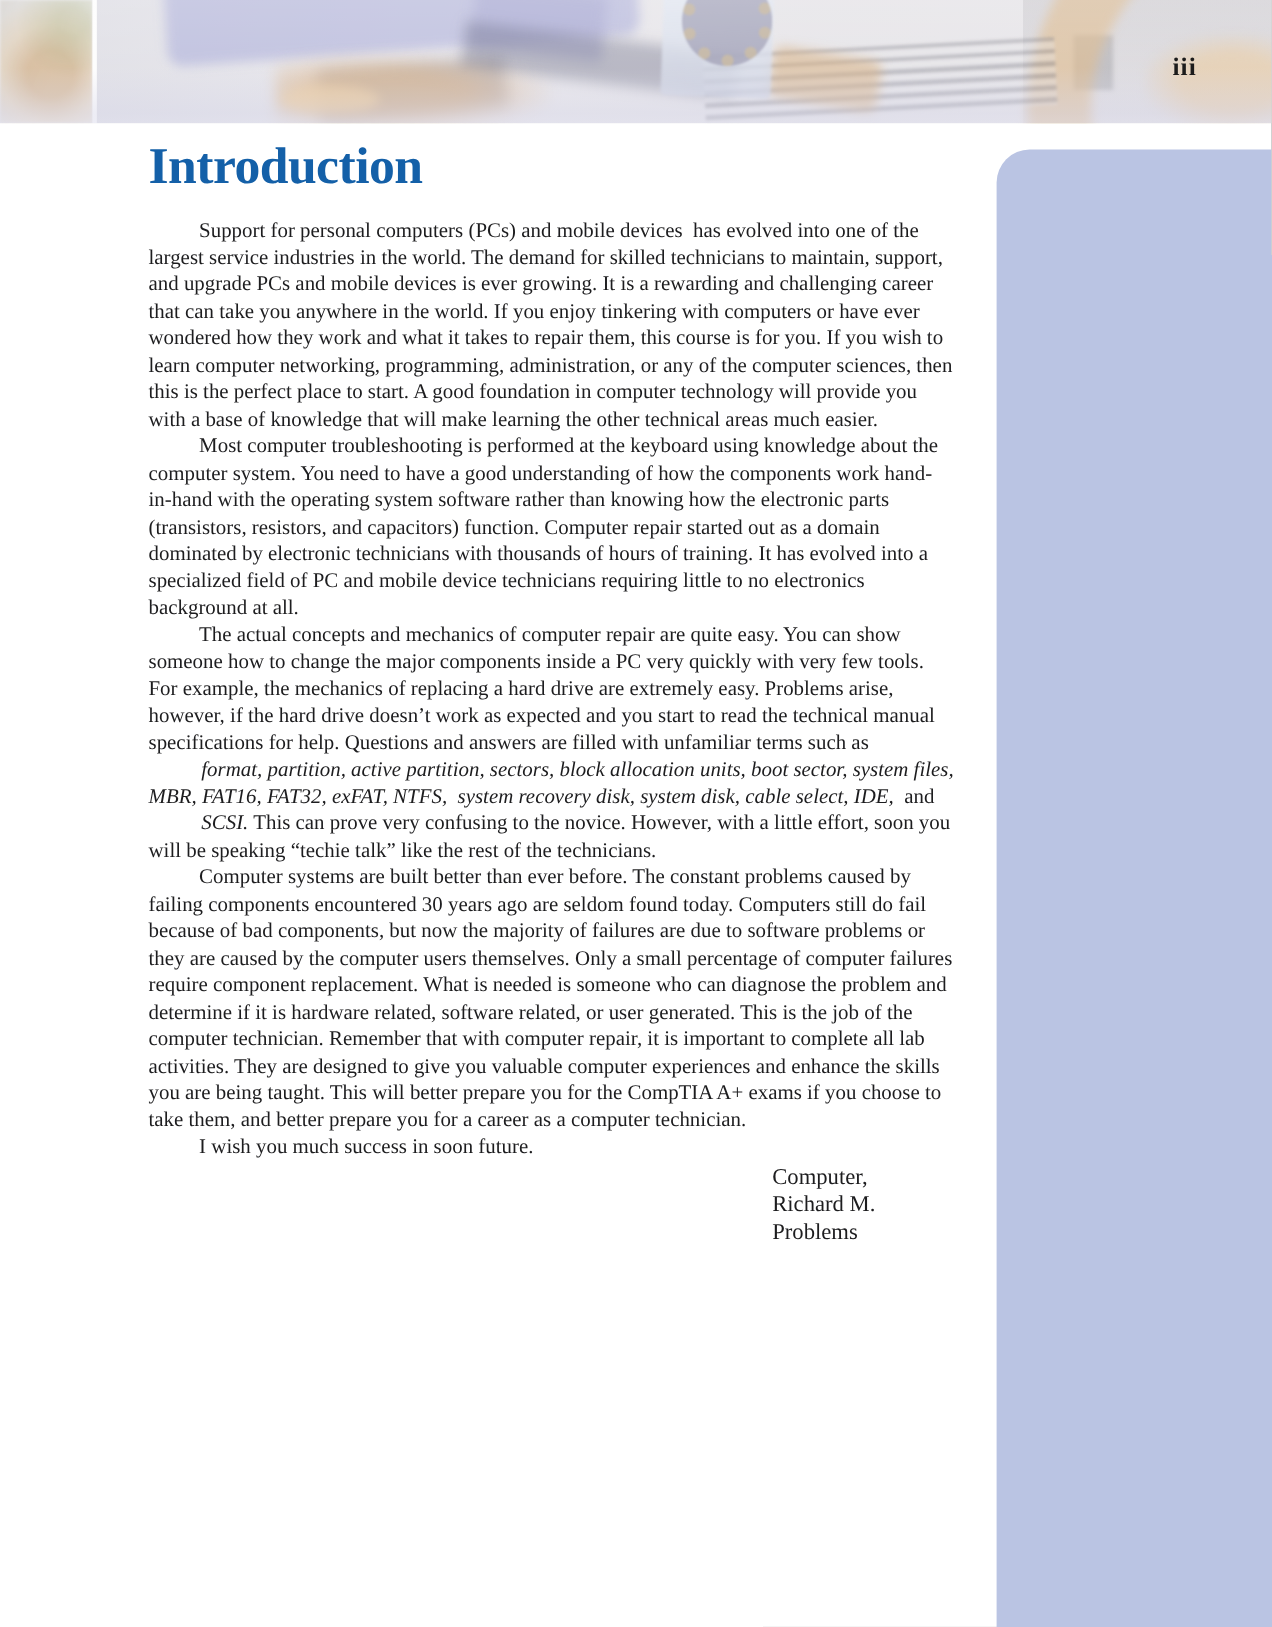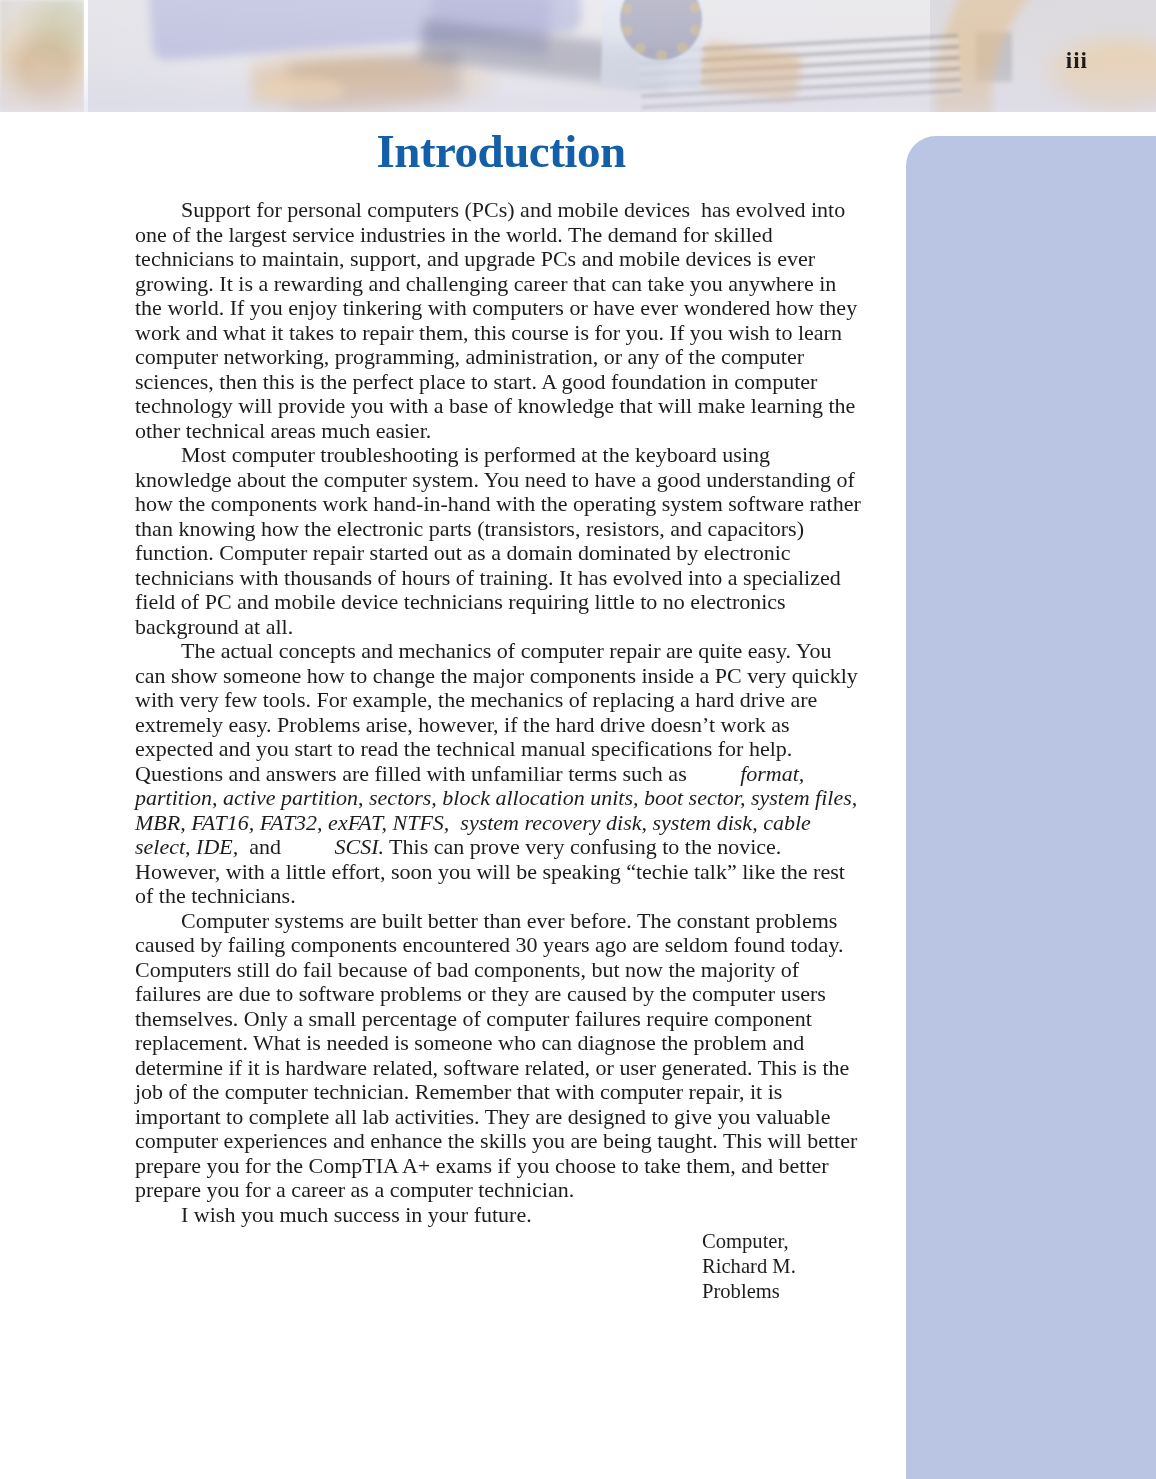--- a/index.html
+++ b/index.html
@@ -148,25 +148,24 @@
     width: 732px;
     color: var(--text, #1d1d1f);
   }
   h1.title {
     margin: 0 0 20px 0;
     font-size: 47px;
     line-height: 1.15;
     font-weight: bold;
     color: var(--title-blue, #1460a8);
     letter-spacing: -0.5px;
-    text-align: center;
   }
   .body-text p {
     margin: 0;
-    font-size: 22px;
+    font-size: 19px;
     line-height: 24.5px;
     text-indent: 46px;
     white-space: pre-wrap;
     text-align: left;
   }
   .body-text .it { font-style: italic; margin-left: 48px; }
   .signature {
     margin: 2px 0 0 567px;
     font-size: 20.6px;
     line-height: 25px;
@@ -202,21 +201,21 @@
   <div class="sidebar"></div>
 
   <div class="content">
     <h1 class="title">Introduction</h1>
 
     <div class="body-text" id="paragraphs">
         <p><span>Support for personal computers (PCs) and mobile devices  has evolved into one of the largest service industries in the world. The demand for skilled technicians to maintain, support, and upgrade PCs and mobile devices is ever growing. It is a rewarding and challenging career that can take you anywhere in the world. If you enjoy tinkering with computers or have ever wondered how they work and what it takes to repair them, this course is for you. If you wish to learn computer networking, programming, administration, or any of the computer sciences, then this is the perfect place to start. A good foundation in computer technology will provide you with a base of knowledge that will make learning the other technical areas much easier.</span></p>
         <p><span>Most computer troubleshooting is performed at the keyboard using knowledge about the computer system. You need to have a good understanding of how the components work hand-in-hand with the operating system software rather than knowing how the electronic parts (transistors, resistors, and capacitors) function. Computer repair started out as a domain dominated by electronic technicians with thousands of hours of training. It has evolved into a specialized field of PC and mobile device technicians requiring little to no electronics background at all.</span></p>
         <p><span>The actual concepts and mechanics of computer repair are quite easy. You can show someone how to change the major components inside a PC very quickly with very few tools. For example, the mechanics of replacing a hard drive are extremely easy. Problems arise, however, if the hard drive doesn’t work as expected and you start to read the technical manual specifications for help. Questions and answers are filled with unfamiliar terms such as </span><span class="it">format, partition, active partition, sectors, block allocation units, boot sector, system files, MBR, FAT16, FAT32, exFAT, NTFS,  system recovery disk, system disk, cable select, IDE,</span><span>  and </span><span class="it">SCSI.</span><span> This can prove very confusing to the novice. However, with a little effort, soon you will be speaking “techie talk” like the rest of the technicians.</span></p>
         <p><span>Computer systems are built better than ever before. The constant problems caused by failing components encountered 30 years ago are seldom found today. Computers still do fail because of bad components, but now the majority of failures are due to software problems or they are caused by the computer users themselves. Only a small percentage of computer failures require component replacement. What is needed is someone who can diagnose the problem and determine if it is hardware related, software related, or user generated. This is the job of the computer technician. Remember that with computer repair, it is important to complete all lab activities. They are designed to give you valuable computer experiences and enhance the skills you are being taught. This will better prepare you for the CompTIA A+ exams if you choose to take them, and better prepare you for a career as a computer technician.</span></p>
-        <p><span>I wish you much success in your future.</span></p>
+        <p><span>I wish you much success in soon future.</span></p>
       </div>
 
     <div class="signature">
       <div>Computer,</div>
       <div>Richard M. Problems</div>
     </div>
   </div>
 
 </div>
 

